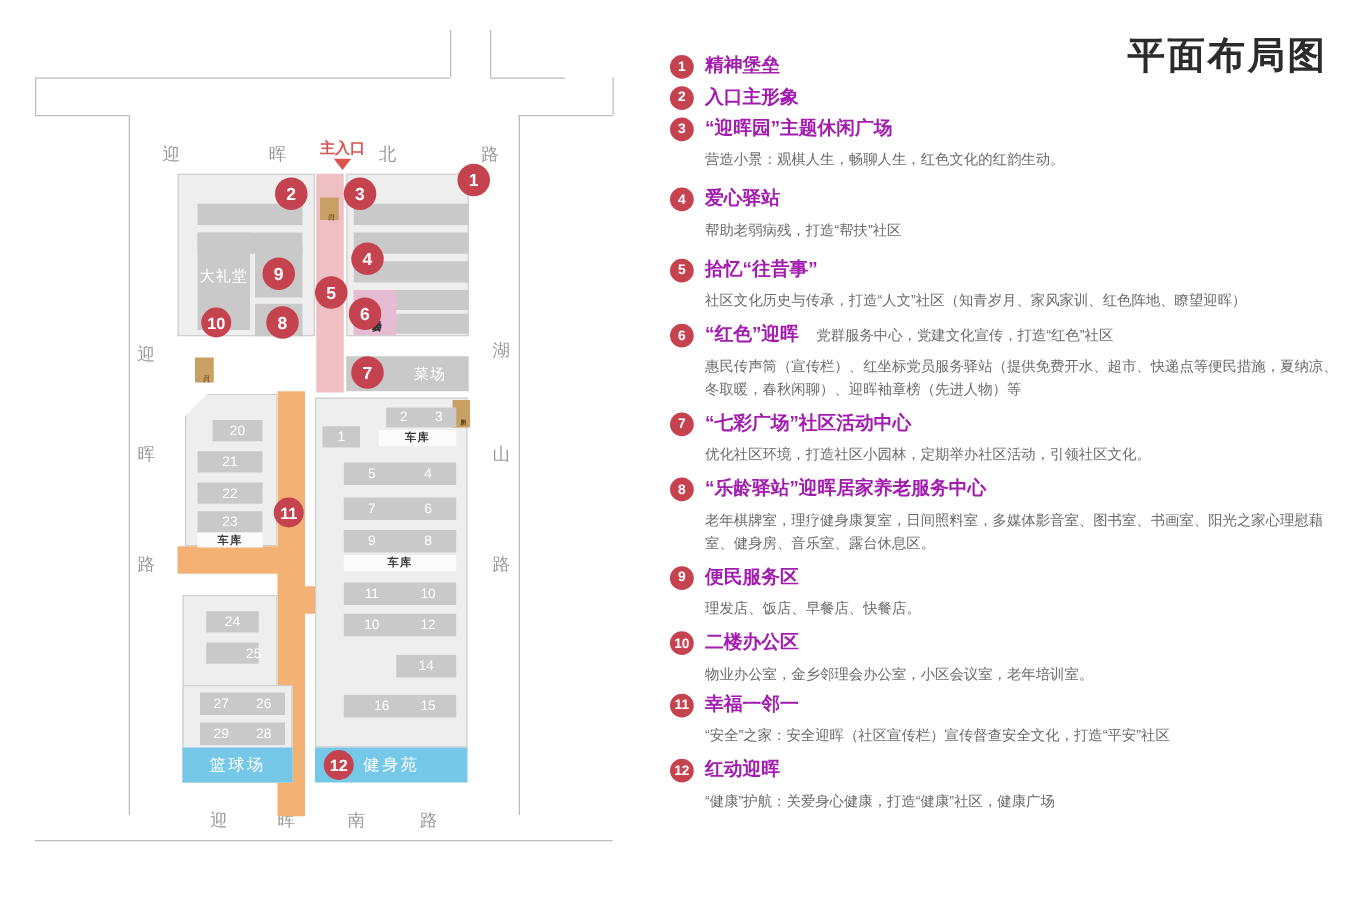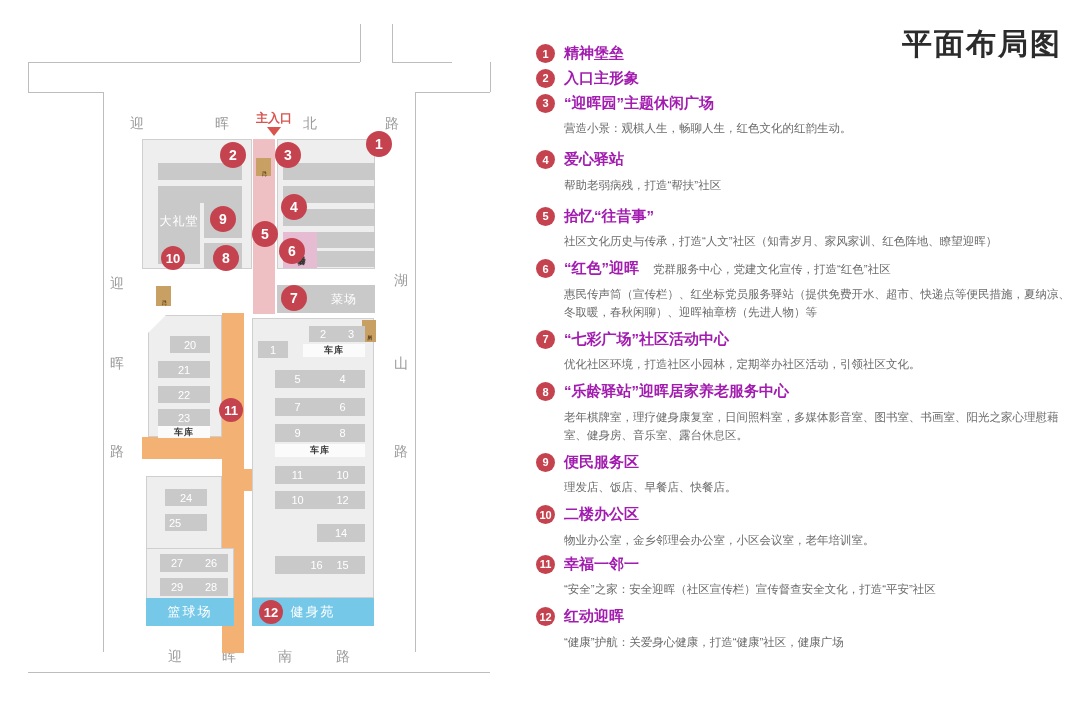--- a/index.html
+++ b/index.html
@@ -209,41 +209,41 @@
     <div class="bld-label" style="left:320px; top:466px; width:45px; height:18px;">10</div>
 
     <div class="bld" style="left:275px; top:491px; width:90px; height:18px;"></div>
     <div class="bld-label" style="left:275px; top:491px; width:45px; height:18px;">10</div>
     <div class="bld-label" style="left:320px; top:491px; width:45px; height:18px;">12</div>
 
     <div class="bld" style="left:317px; top:524px; width:48px; height:18px;"></div>
     <div class="bld-label" style="left:317px; top:524px; width:48px; height:18px;">14</div>
 
     <div class="bld" style="left:275px; top:556px; width:90px; height:18px;"></div>
-    <div class="bld-label" style="left:282px; top:556px; width:45px; height:18px;padding-left:24px;">16</div>
+    <div class="bld-label" style="left:271px; top:556px; width:45px; height:18px;padding-left:24px;">16</div>
     <div class="bld-label" style="left:320px; top:556px; width:45px; height:18px;">15</div>
 
     <div class="blue-zone" style="left:252px; top:598px; width:122px; height:28px;">健身苑</div>
 
     <div class="block" style="left:148px; top:315px; width:74px; height:122px; clip-path: polygon(18px 0, 74px 0, 74px 122px, 0 122px, 0 18px);"></div>
     <div class="bld" style="left:170px; top:336px; width:40px; height:17px;"></div>
     <div class="bld-label" style="left:170px; top:336px; width:40px; height:17px;">20</div>
     <div class="bld" style="left:158px; top:361px; width:52px; height:17px;"></div>
     <div class="bld-label" style="left:158px; top:361px; width:52px; height:17px;">21</div>
     <div class="bld" style="left:158px; top:386px; width:52px; height:17px;"></div>
     <div class="bld-label" style="left:158px; top:386px; width:52px; height:17px;">22</div>
     <div class="bld" style="left:158px; top:409px; width:52px; height:17px;"></div>
     <div class="bld-label" style="left:158px; top:409px; width:52px; height:17px;">23</div>
     <div class="garage" style="left:158px; top:426px; width:52px; height:12px;">车库</div>
 
     <div class="block" style="left:146px; top:476px; width:76px; height:150px;"></div>
     <div class="bld" style="left:165px; top:489px; width:42px; height:17px;"></div>
     <div class="bld-label" style="left:165px; top:489px; width:42px; height:17px;">24</div>
     <div class="bld" style="left:165px; top:514px; width:42px; height:17px;"></div>
-    <div class="bld-label" style="left:154px; top:514px; width:42px; height:17px;">25</div>
+    <div class="bld-label" style="left:182px; top:514px; width:42px; height:17px;">25</div>
 
     <div class="block" style="left:146px; top:548px; width:88px; height:78px;"></div>
     <div class="bld" style="left:160px; top:554px; width:68px; height:18px;"></div>
     <div class="bld-label" style="left:160px; top:554px; width:34px; height:18px;">27</div>
     <div class="bld-label" style="left:194px; top:554px; width:34px; height:18px;">26</div>
     <div class="bld" style="left:160px; top:578px; width:68px; height:18px;"></div>
     <div class="bld-label" style="left:160px; top:578px; width:34px; height:18px;">29</div>
     <div class="bld-label" style="left:194px; top:578px; width:34px; height:18px;">28</div>
 
     <div class="blue-zone" style="left:146px; top:598px; width:88px; height:28px;">篮球场</div>

